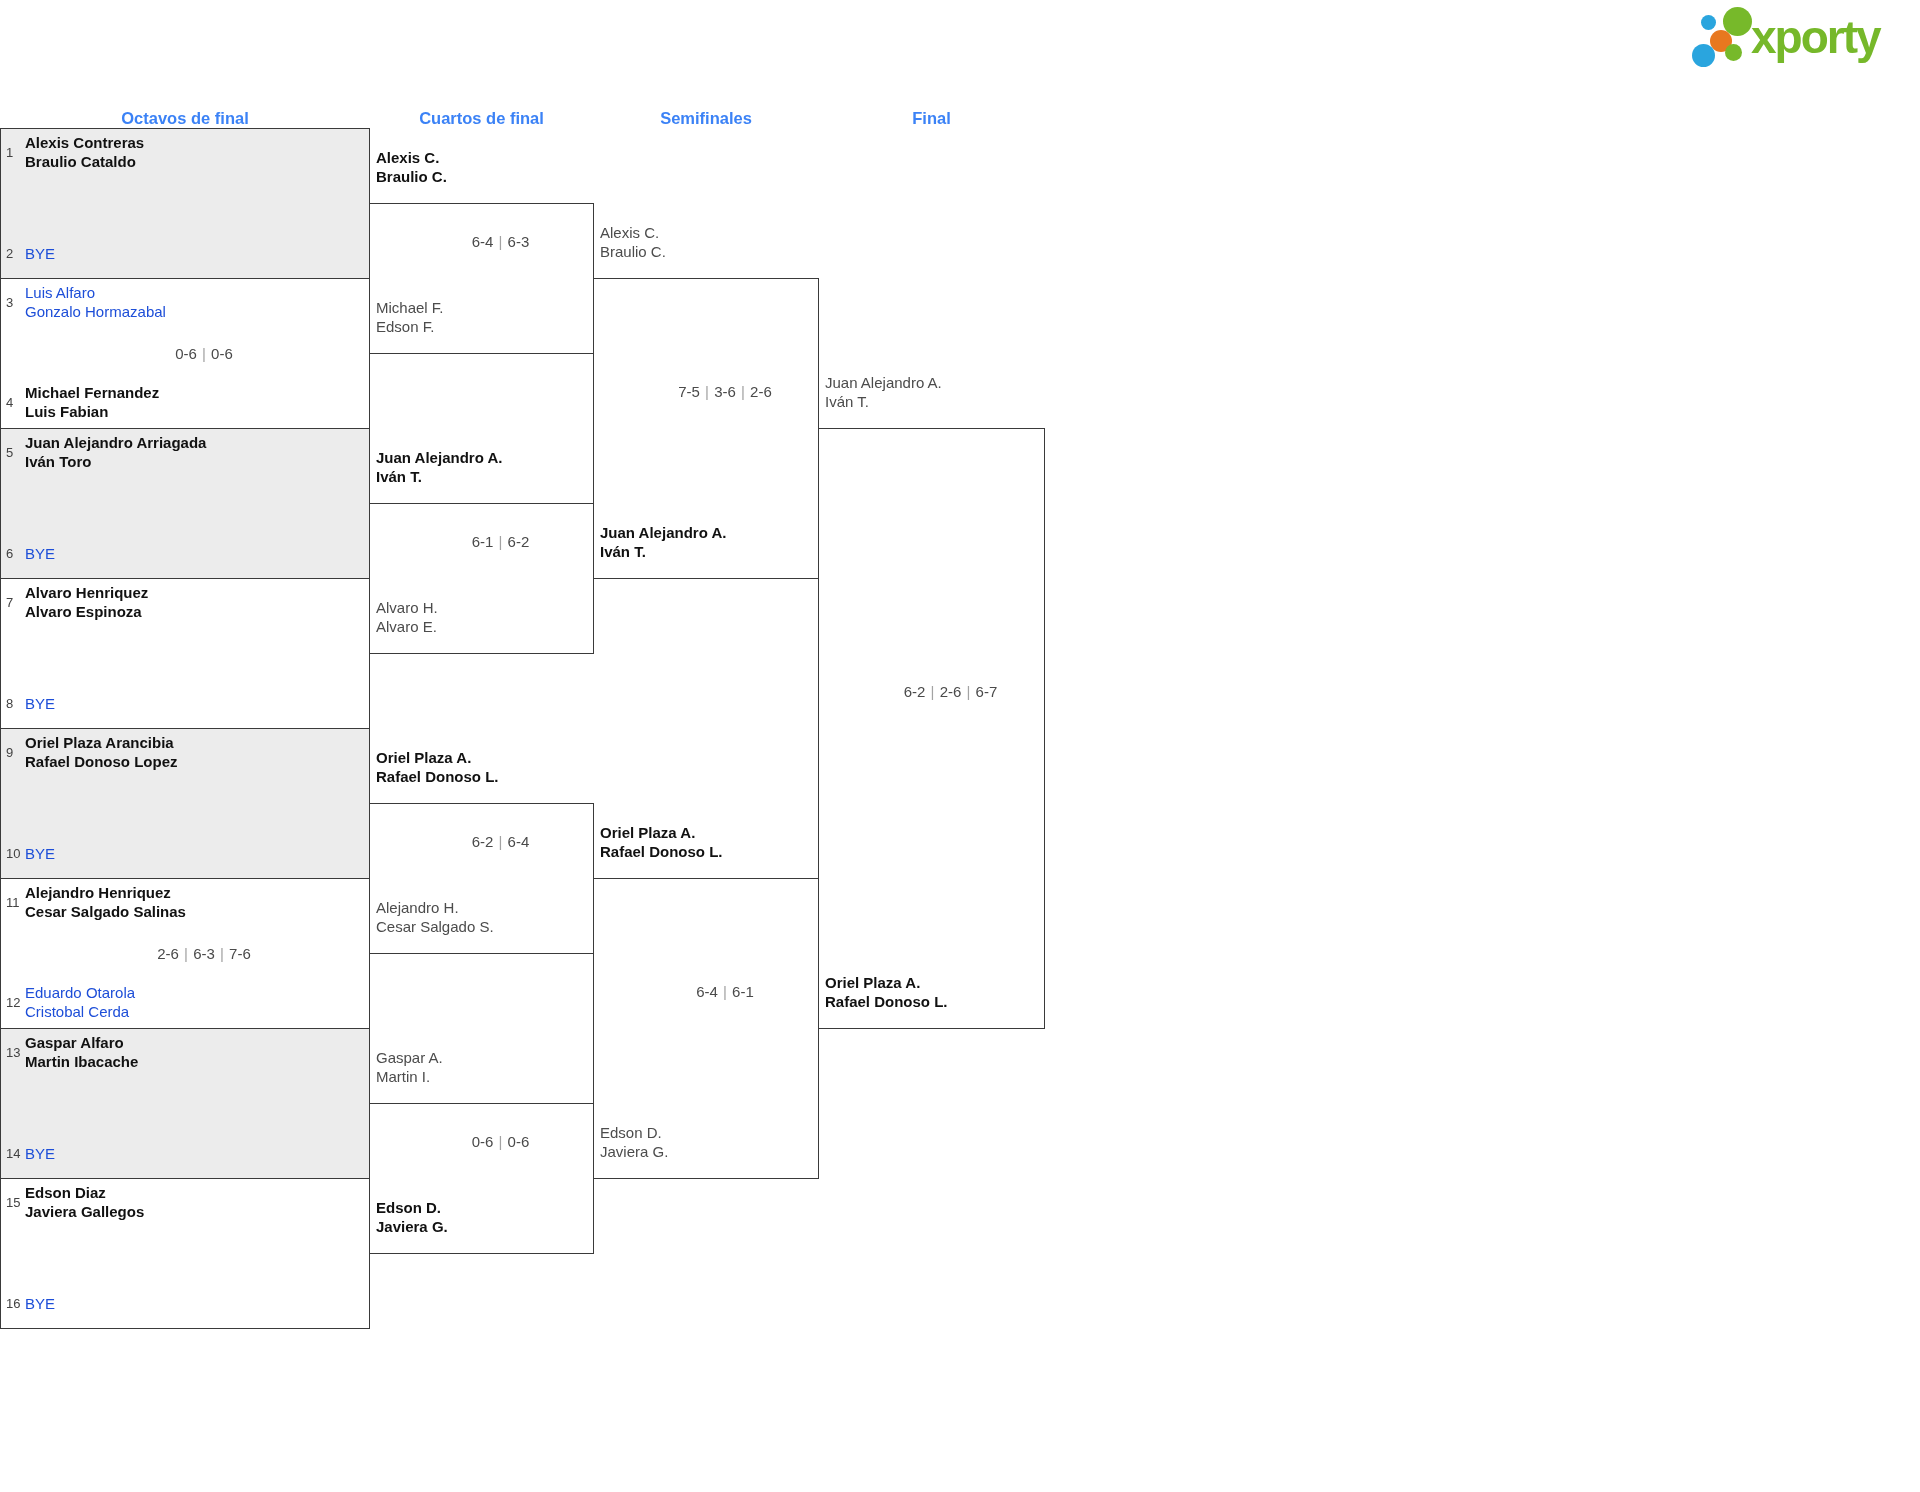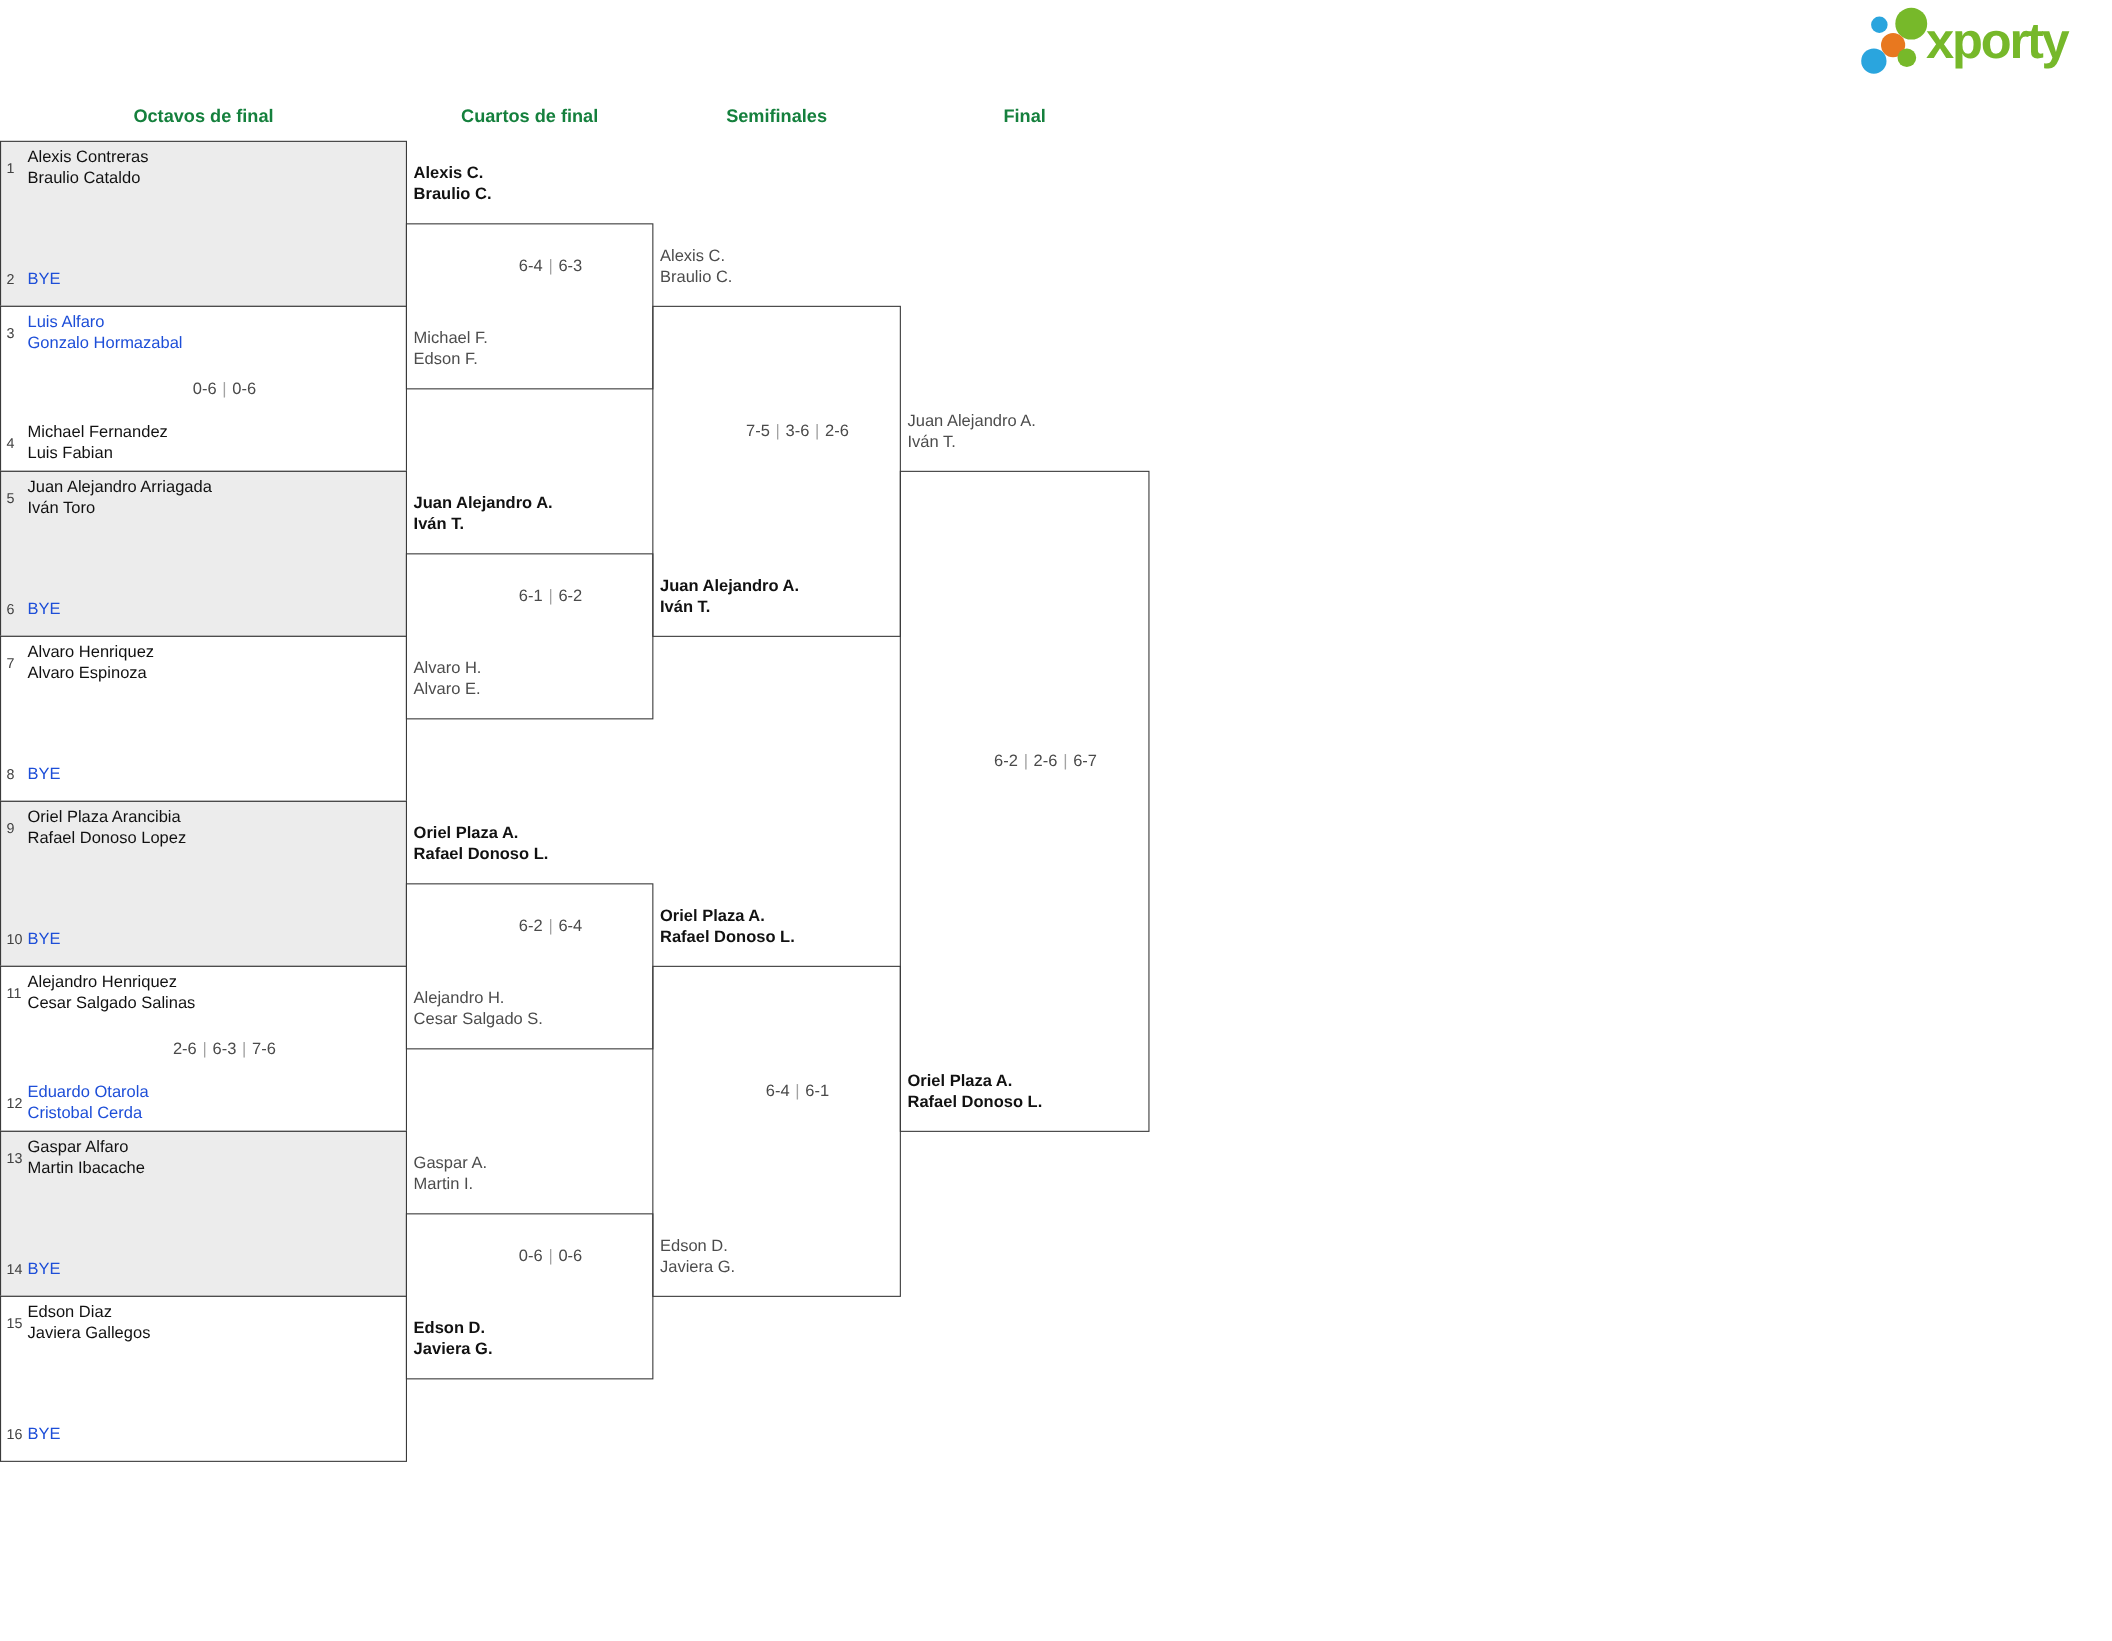--- a/index.html
+++ b/index.html
@@ -3,28 +3,28 @@
 <meta charset="utf-8">
 <style>
   html,body{margin:0;padding:0;background:#ffffff;}
   .stage{
     position:relative;width:1920px;height:1492px;background:#fff;overflow:hidden;
     font-family:"Liberation Sans",sans-serif;color:#1b1b1b;
   }
   
   .title{position:absolute;left:2px;top:1px;font-size:24px;line-height:32px;font-weight:700;color:#232323;}
   
-  .rh{position:absolute;top:96px;text-align:center;font-size:16.5px;line-height:21px;font-weight:600;color:#15803d;}
+  .rh{position:absolute;top:108px;text-align:center;font-size:16.5px;line-height:21px;font-weight:600;color:#3b82f6;}
   
   .r16{position:absolute;left:0;width:370px;height:151px;border:1px solid #3a3a3a;box-sizing:border-box;background:#fff;}
   .r16.gray{background:#ececec;}
   .ent{position:absolute;left:5px;display:flex;align-items:center;}
   .ent .seed{width:19px;flex:0 0 19px;font-size:13px;color:#424242;line-height:19px;}
   .names{font-size:15px;line-height:19px;color:#1d4ed8;}
-  .names.win{font-weight:400;color:#111;}
+  .names.win{font-weight:700;color:#111;}
   .e1{top:4px;}
   .e2{bottom:7px;}
   .e2.bye{bottom:15px;}
   .score{font-size:15px;line-height:19px;color:#4a4a4a;white-space:pre;padding-left:19px;}
   .r16 .score{position:absolute;left:0;top:65px;width:100%;text-align:center;}
   .pipe{color:#a3a3a3;padding:0 1px;}
   
   .match{position:absolute;border:1px solid #3a3a3a;box-sizing:border-box;background:transparent;}
   
   .lbl{position:absolute;width:212px;font-size:15px;line-height:19px;color:#4c4c4c;}

